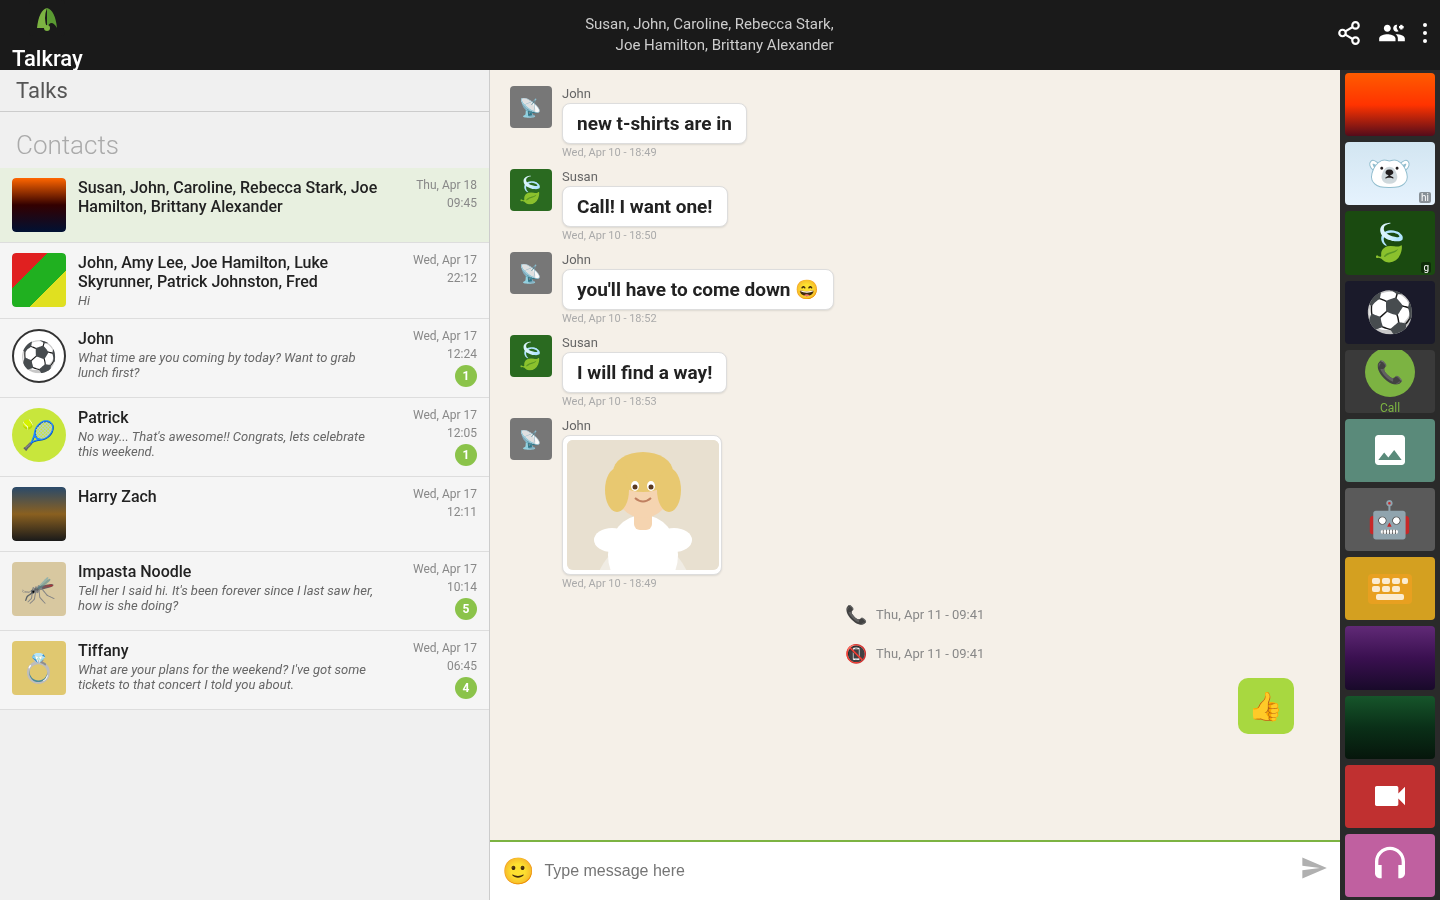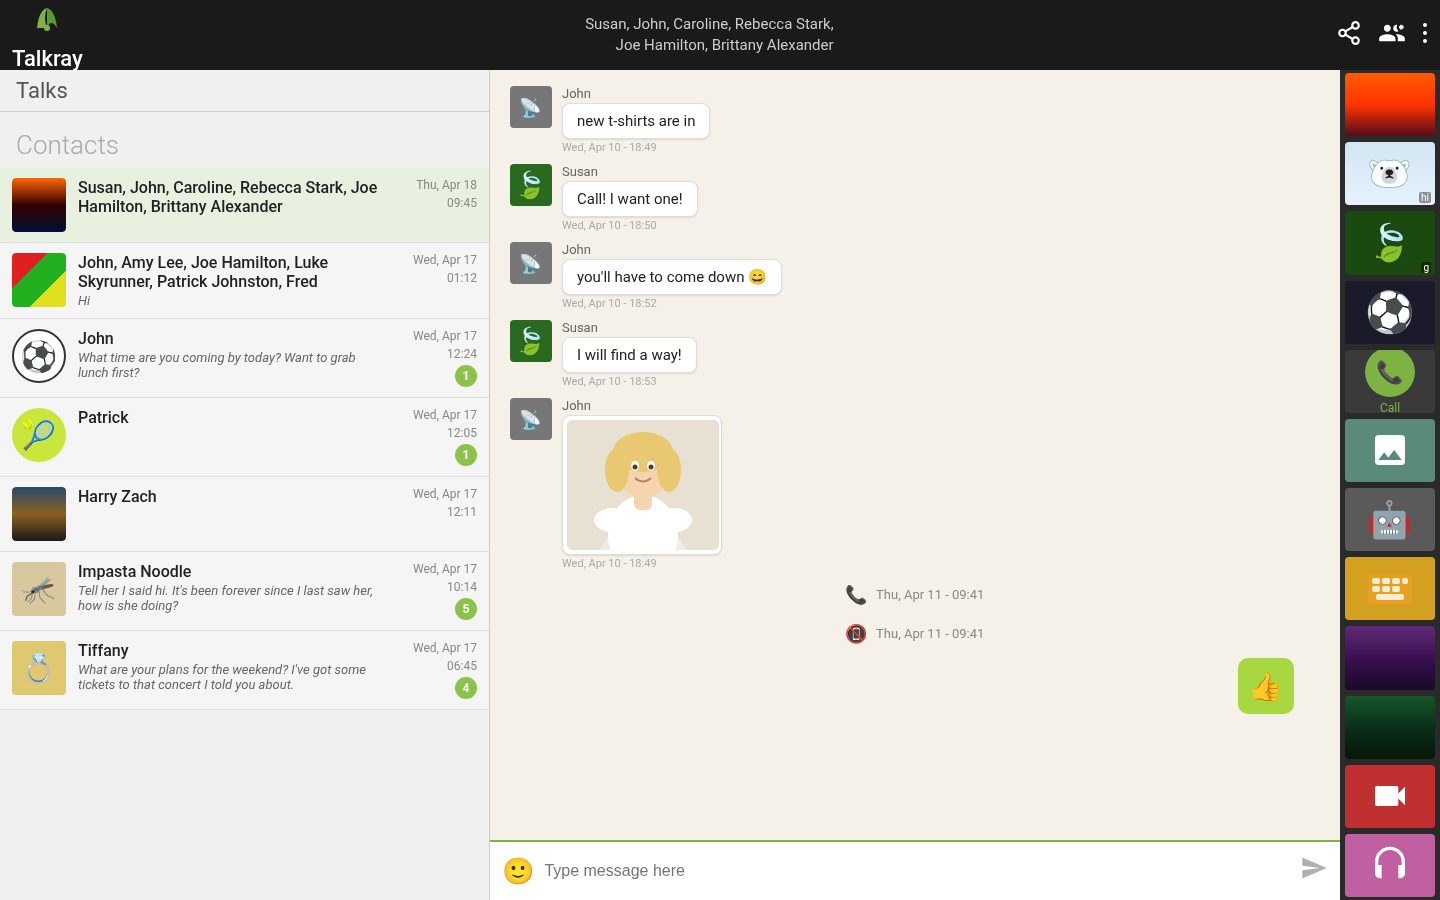--- a/index.html
+++ b/index.html
@@ -67,22 +67,23 @@
     #chat-messages {
       flex: 1; overflow-y: auto; padding: 16px 20px; display: flex;
       flex-direction: column; gap: 10px;
     }
     .msg-row { display: flex; align-items: flex-start; gap: 10px; }
     .msg-avatar { width: 42px; height: 42px; flex-shrink: 0; }
     .msg-content { display: flex; flex-direction: column; max-width: 500px; }
     .msg-sender { font-size: 13px; color: #666; margin-bottom: 2px; }
     .msg-bubble {
       background: #fff; border-radius: 8px; padding: 8px 14px;
-      font-size: 15px; color: #222; box-shadow: 0 1px 2px rgba(0,0,0,0.1);
+      font-size: 19px; color: #222; box-shadow: 0 1px 2px rgba(0,0,0,0.1);
       border: 1px solid #ddd;
+      font-weight: bold;
     }
     .msg-time { font-size: 11px; color: #aaa; margin-top: 2px; }
     .call-info {
       display: flex; align-items: center; gap: 8px; color: #888;
       font-size: 13px; justify-content: center; margin: 4px 0;
     }
     .call-icon-green { color: #7cb342; font-size: 18px; }
     .call-icon-red { color: #e53935; font-size: 18px; }
     .thumbs-up-btn {
       background: #a8d840; border-radius: 10px; padding: 8px 12px;
@@ -210,41 +211,42 @@
       <div class="talk-item">
         <div class="talk-avatar">
           <div style="width:54px;height:54px;background:linear-gradient(135deg,#e02020 33%,#20b020 33%,#20b020 66%,#e0e020 66%);border-radius:4px;"></div>
         </div>
         <div class="talk-body">
           <div class="talk-name">John, Amy Lee, Joe Hamilton, Luke Skyrunner, Patrick Johnston, Fred</div>
           <div class="talk-preview">Hi</div>
         </div>
         <div class="talk-meta">
           <div class="talk-date">Wed, Apr 17</div>
-          <div class="talk-date">01:12</div>
+          <div class="talk-date">22:12</div>
         </div>
       </div>
 
       <div class="talk-item">
         <div class="talk-avatar avatar-soccer">⚽</div>
         <div class="talk-body">
           <div class="talk-name">John</div>
           <div class="talk-preview multiline">What time are you coming by today? Want to grab lunch first?</div>
         </div>
         <div class="talk-meta">
           <div class="talk-date">Wed, Apr 17</div>
           <div class="talk-date">12:24</div>
           <div class="talk-badge">1</div>
         </div>
       </div>
 
       <div class="talk-item">
         <div class="talk-avatar avatar-tennis">🎾</div>
         <div class="talk-body">
           <div class="talk-name">Patrick</div>
+          <div class="talk-preview multiline">No way... That's awesome!! Congrats, lets celebrate this weekend.</div>
         </div>
         <div class="talk-meta">
           <div class="talk-date">Wed, Apr 17</div>
           <div class="talk-date">12:05</div>
           <div class="talk-badge">1</div>
         </div>
       </div>
 
       <div class="talk-item">
         <div class="talk-avatar">

